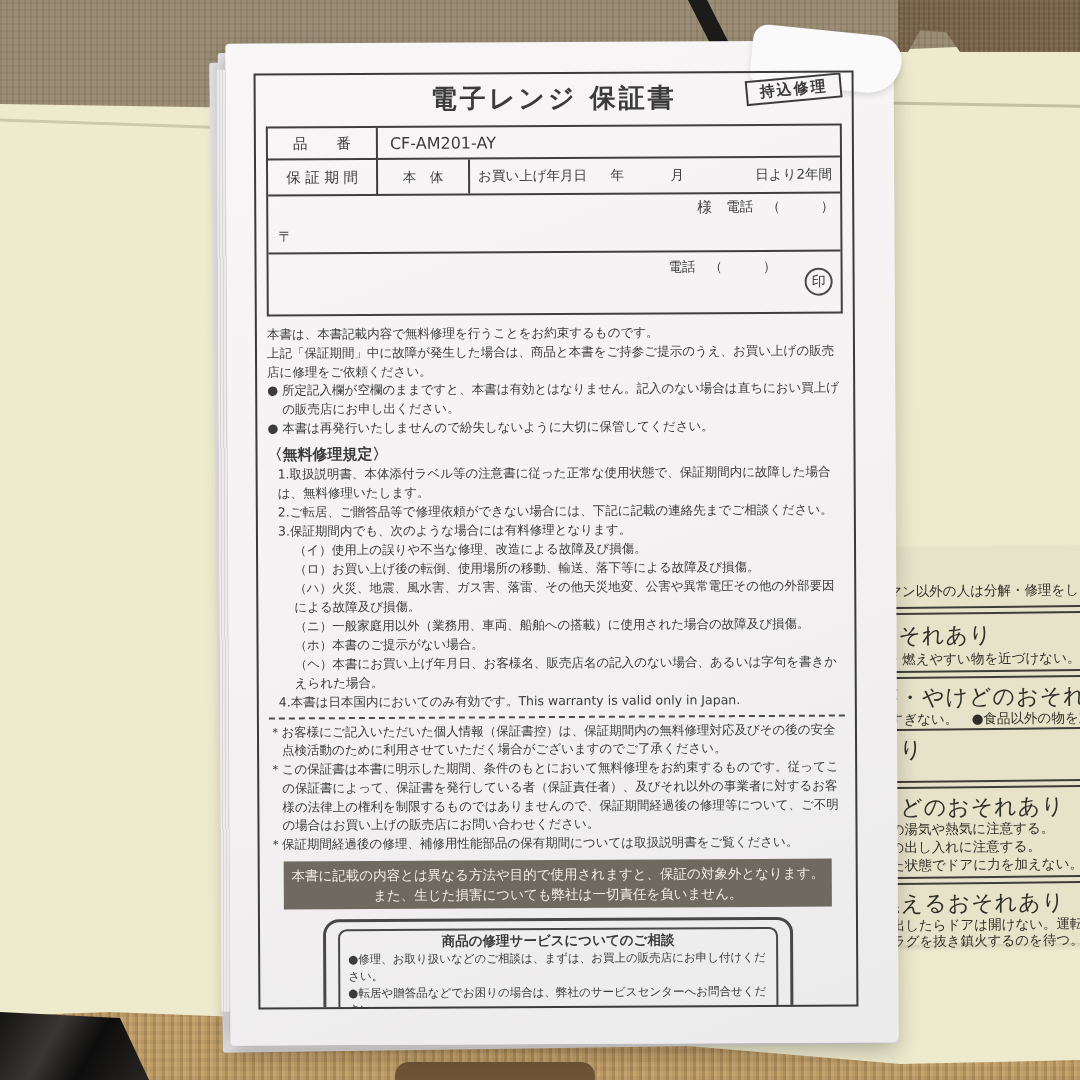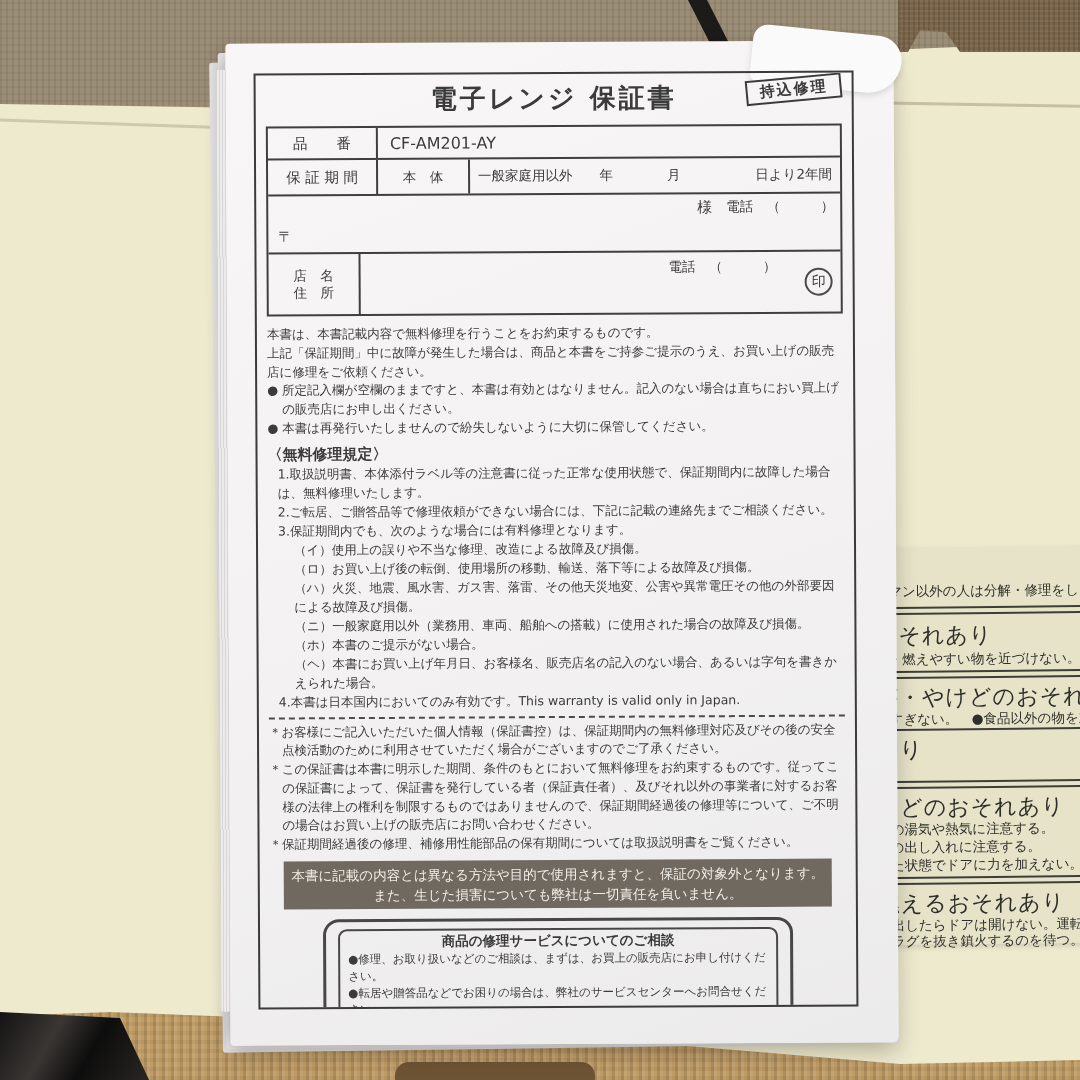--- a/index.html
+++ b/index.html
@@ -156,42 +156,38 @@
         <div class="irow r1">
           <div class="c-label">品　　番</div>
           <div class="c-body">
               <div class="model-val">CF-AM201-AY</div>
             </div>
         </div>
         <div class="irow r2">
           <div class="c-label">保 証 期 間</div>
           <div class="c-sub">本　体</div>
           <div class="c-body">
-            <span class="buy-date">一般家庭用以外</span>
+            <span class="buy-date">お買い上げ年月日</span>
             <span class="ym">
               <span>年</span>
               <span>月</span>
             </span>
             <span class="period">日より2年間</span>
           </div>
         </div>
         <div class="irow r3">
           <div class="c-body">
             <div class="sama-row">
               <span class="sama">様</span>
               <span>電話　（　　　）</span>
             </div>
             <div class="postal">〒</div>
           </div>
         </div>
         <div class="irow r4">
-          <div class="c-sub">
-            <span>店　名</span>
-            <span>住　所</span>
-          </div>
           <div class="c-body">
             <div class="dealer-tel">電話　（　　　）</div>
             <div class="seal">印</div>
           </div>
         </div>
       </div>
 
       <div class="intro">
         <div>本書は、本書記載内容で無料修理を行うことをお約束するものです。</div>
         <div>上記「保証期間」中に故障が発生した場合は、商品と本書をご持参ご提示のうえ、お買い上げの販売店に修理をご依頼ください。</div>

